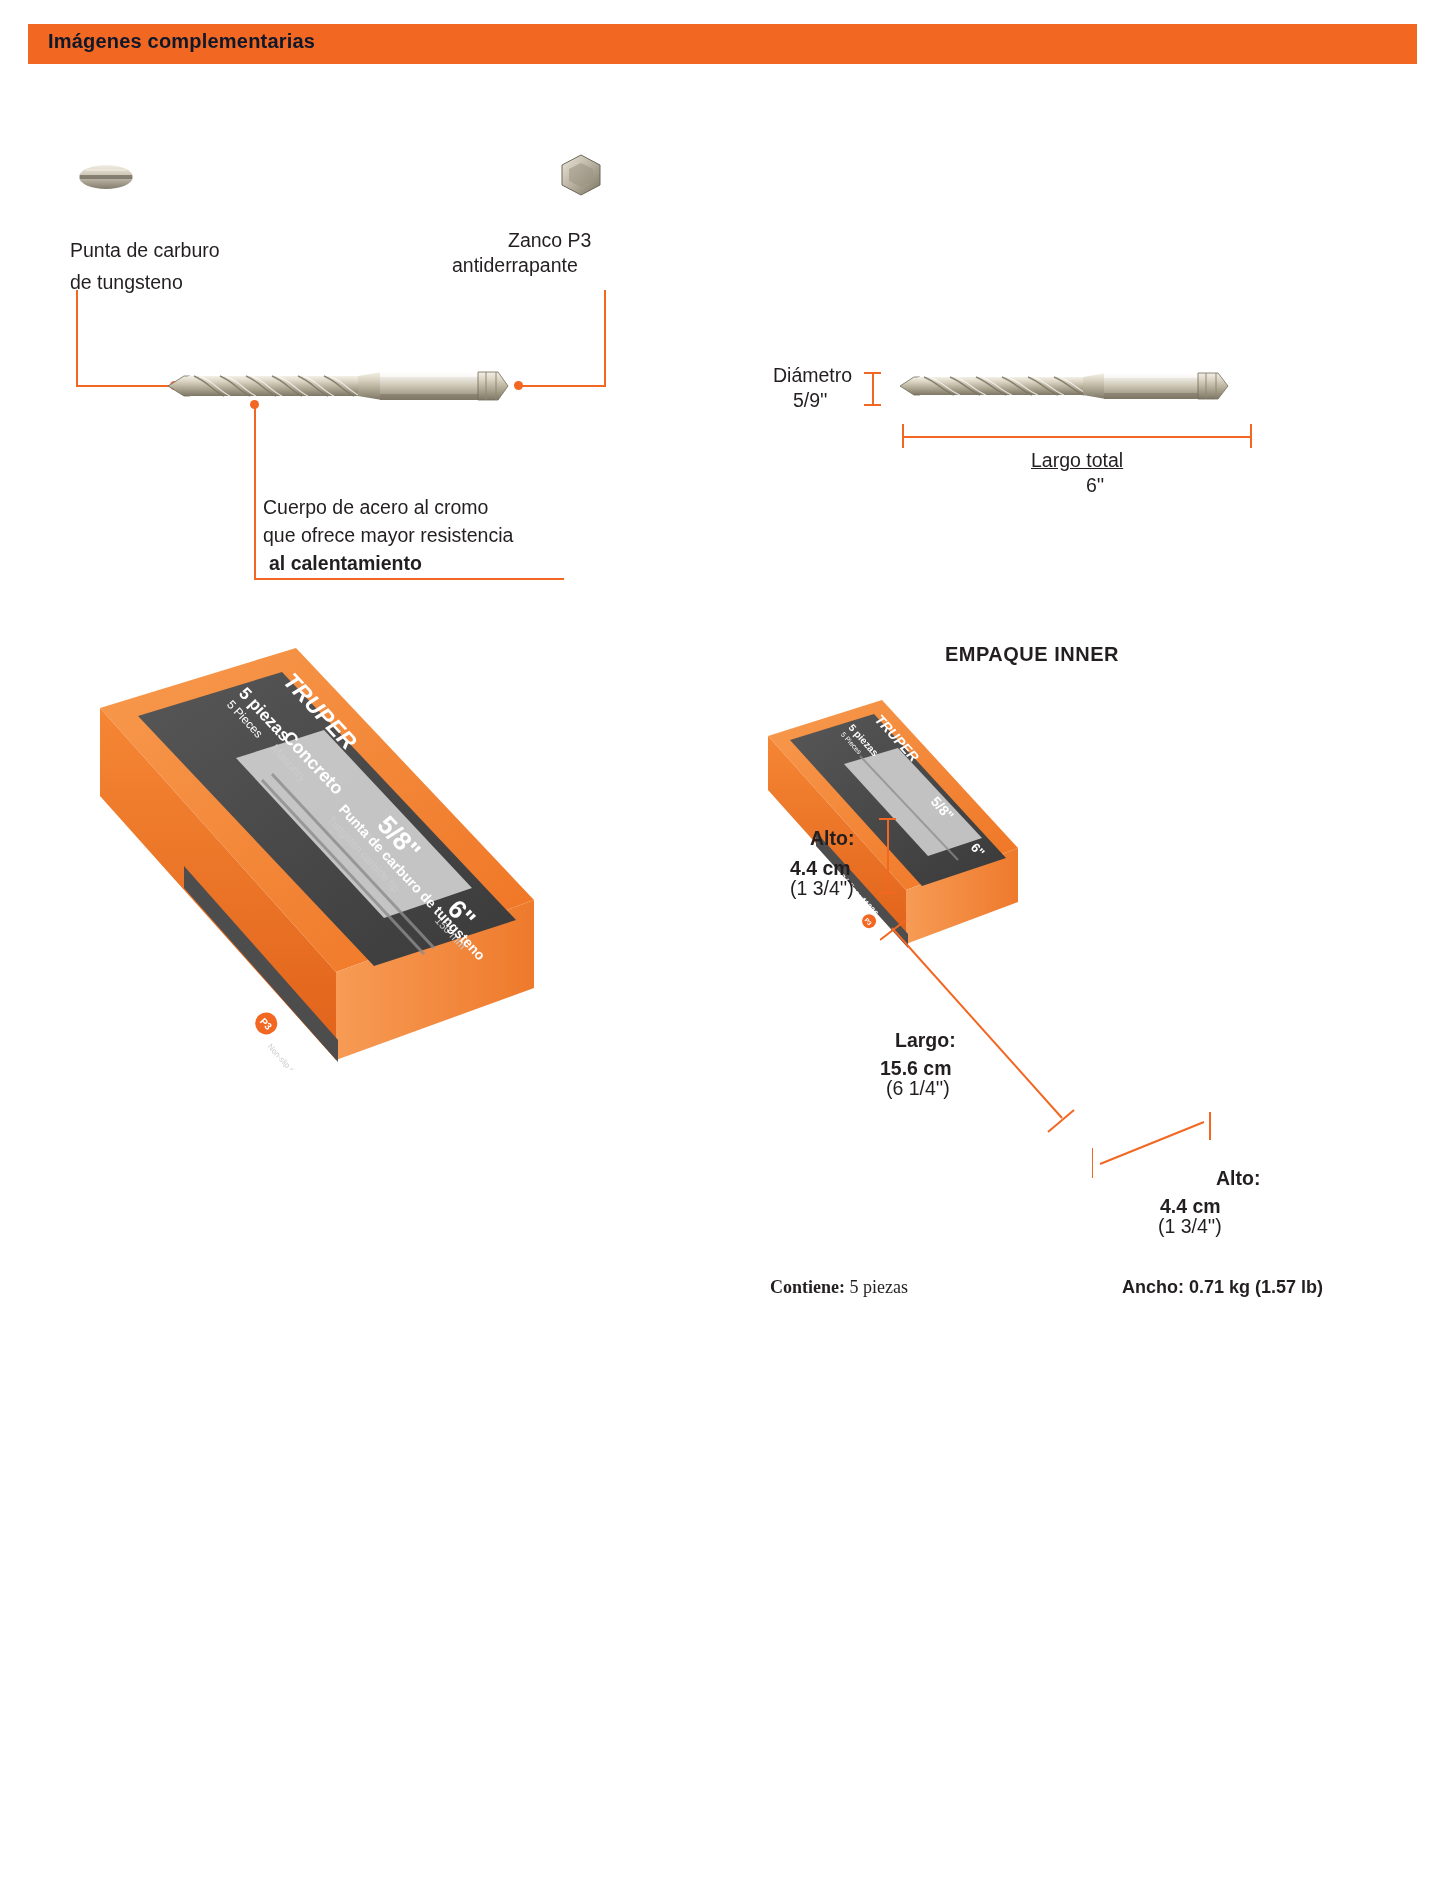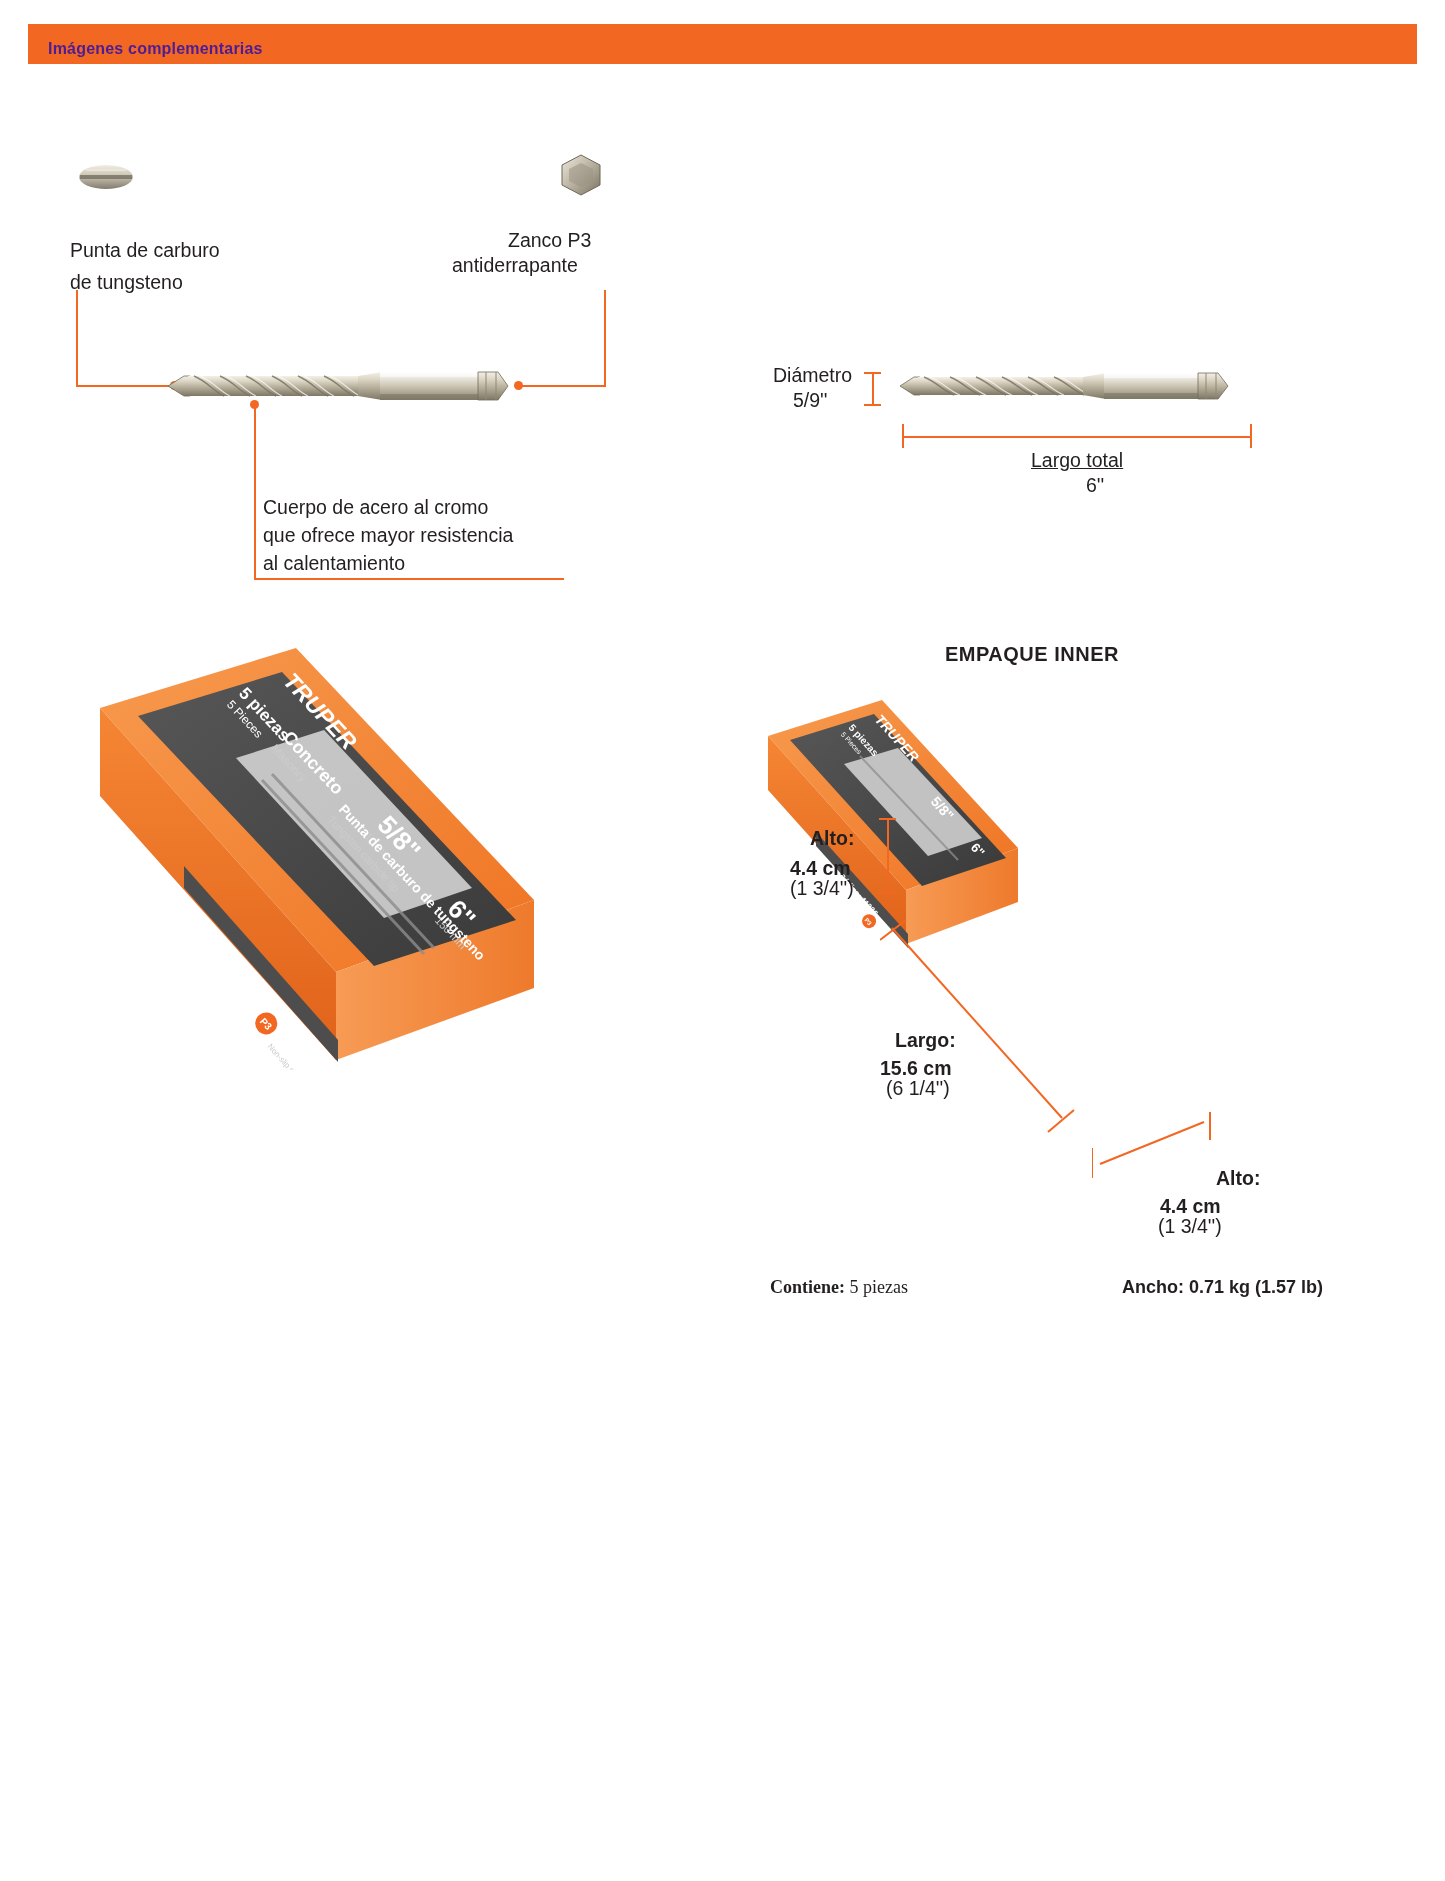--- a/index.html
+++ b/index.html
@@ -21,24 +21,24 @@
     position: absolute;
     left: 28px;
     top: 24px;
     width: 1389px;
     height: 40px;
     background: #f26722;
   }
   .header-band-title {
     position: absolute;
     left: 20px;
-    top: 16px;
-    font-size: 16px;
+    top: 6px;
+    font-size: 20px;
     font-weight: bold;
-    color: #4c1d95;
+    color: #0f172a;
     letter-spacing: 0.2px;
     white-space: nowrap;
   }
 
   
   .lbl {
     position: absolute;
     font-size: 19.5px;
     line-height: 25px;
     color: #231f20;
@@ -134,21 +134,21 @@
 </svg>
 
 <div class="lbl" style="left:70px; top:238px;">Punta de carburo</div>
 <div class="lbl" style="left:70px; top:263px;margin-top:7px;">de tungsteno</div>
 
 <div class="lbl" style="left:508px; top:228px;">Zanco P3</div>
 <div class="lbl" style="left:452px; top:253px;">antiderrapante</div>
 
 <div class="lbl" style="left:263px; top:495px;">Cuerpo de acero al cromo</div>
 <div class="lbl" style="left:263px; top:523px;">que ofrece mayor resistencia</div>
-<div class="lbl" style="left:263px; top:551px;">al calentamiento</div>
+<div class="lbl" style="left:269px; top:551px;font-weight:bold;">al calentamiento</div>
 
 <div class="line-v" style="left:76px; top:290px; height:96px;"></div>
 <div class="line-h" style="left:76px; top:385px; width:98px;"></div>
 <div class="dot" style="left:170px; top:381px;"></div>
 
 <div class="line-v" style="left:604px; top:290px; height:96px;"></div>
 <div class="line-h" style="left:520px; top:385px; width:86px;"></div>
 <div class="dot" style="left:514px; top:381px;"></div>
 
 <div class="dot" style="left:250px; top:400px;"></div>

